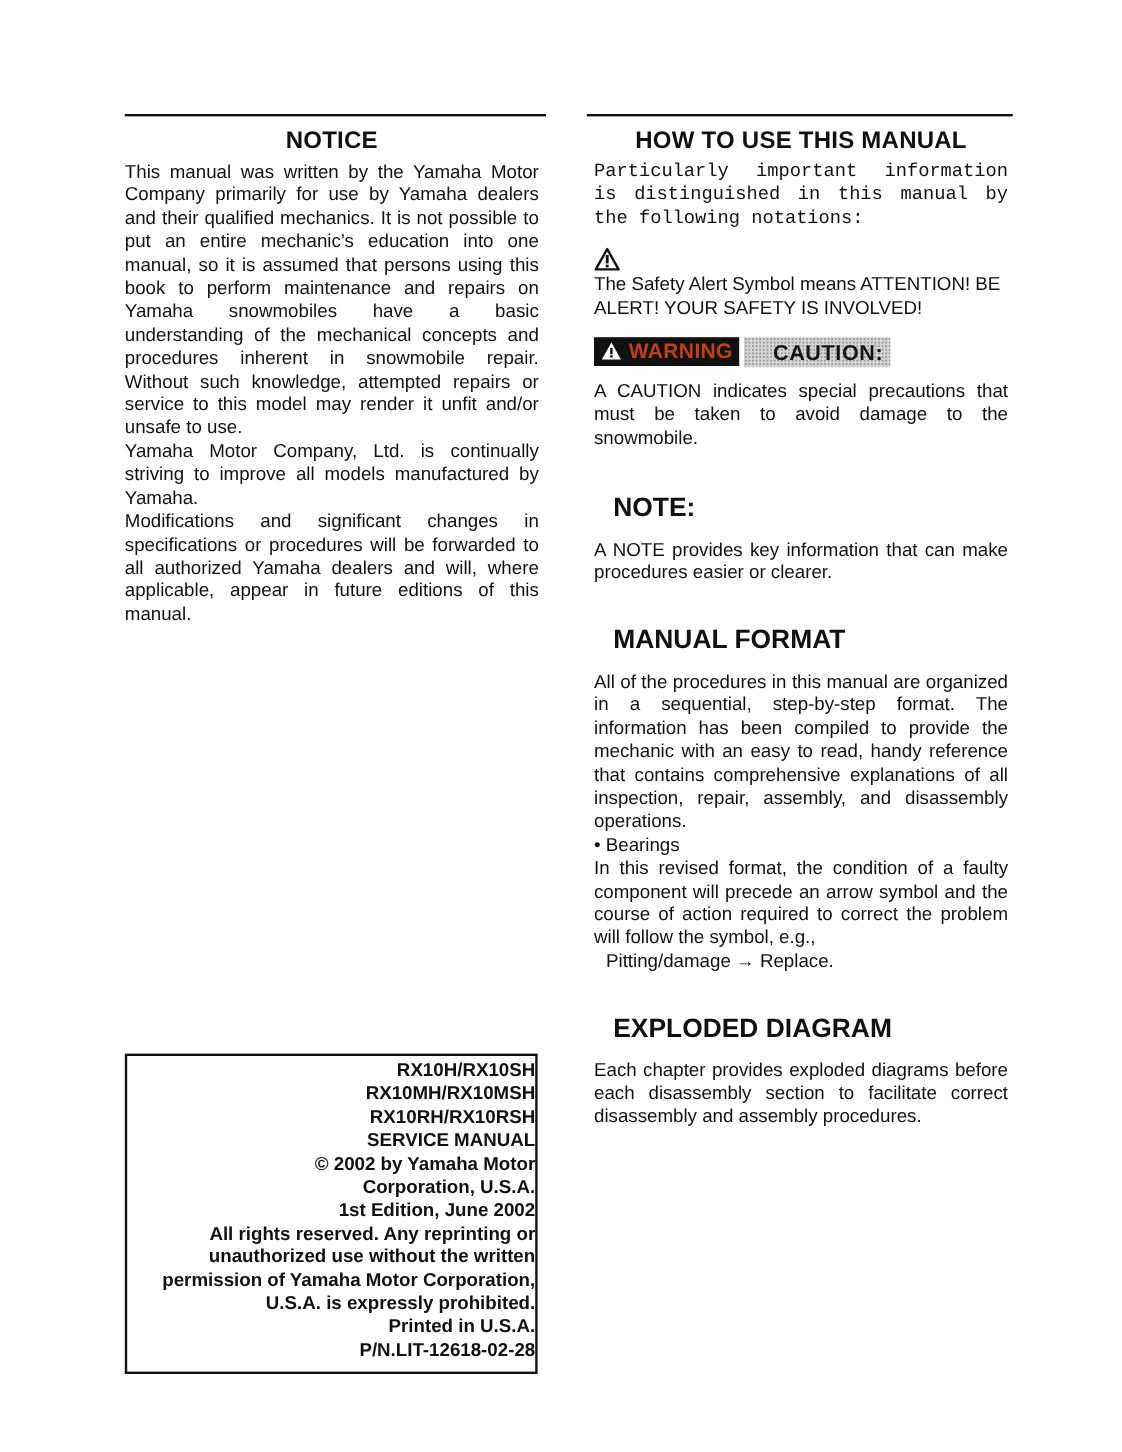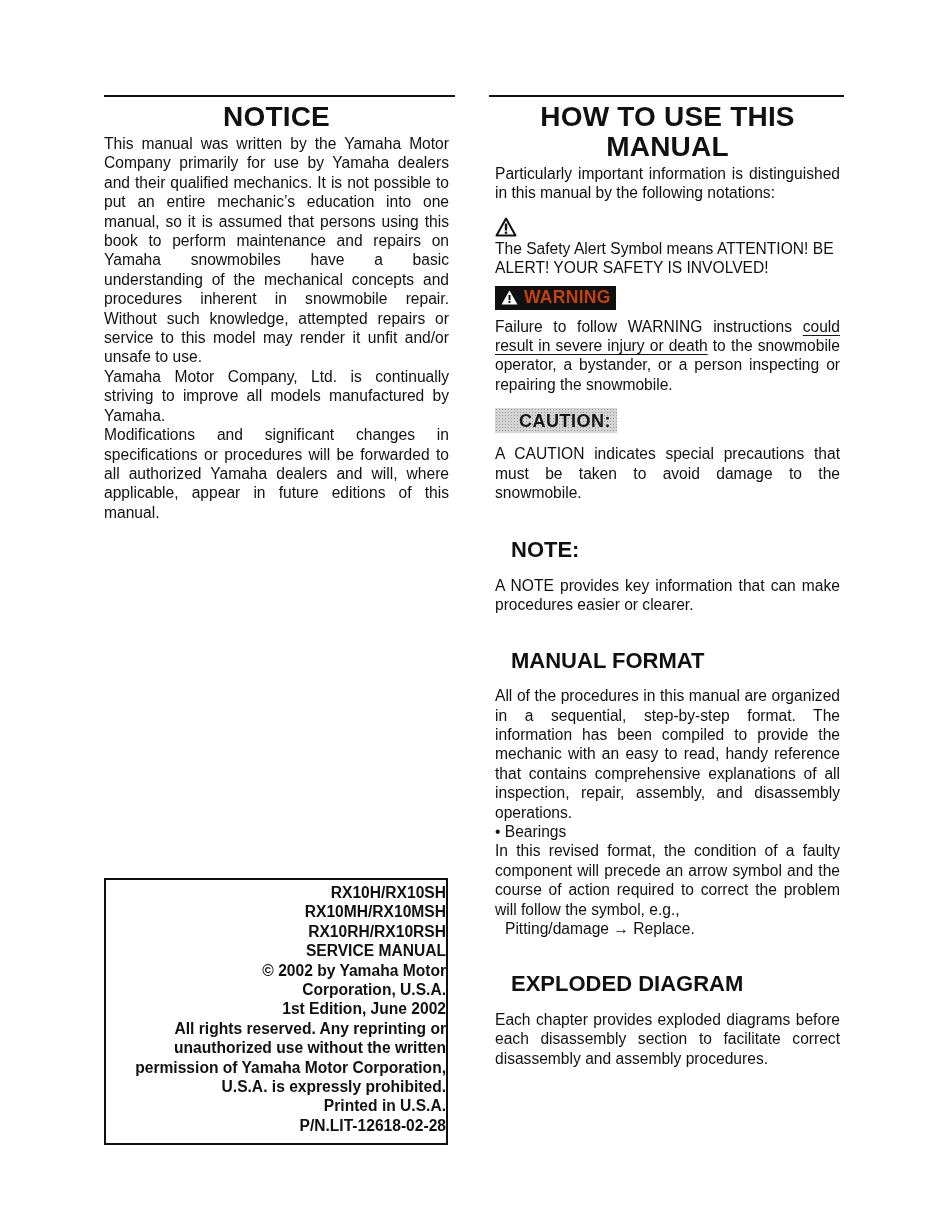--- a/index.html
+++ b/index.html
@@ -29,21 +29,21 @@
     }
     .rule {
       border-top: 2px solid #111;
       height: 0;
       margin: 0;
     }
     .col-left .rule { margin-right: -6px; }
     .col-right .rule { margin-left: -6px; margin-right: -4px; }
     h1.section-title {
       margin: 5px 0 0 0;
-      font-size: 28px;
+      font-size: 20px;
       font-weight: bold;
       text-align: center;
       letter-spacing: 0.2px;
       line-height: 30px;
     }
     .body-text {
       font-size: 15.6px;
       line-height: 19.4px;
       text-align: justify;
       margin: 0;
@@ -139,40 +139,37 @@
   <div>permission of Yamaha Motor Corporation,</div>
   <div>U.S.A. is expressly prohibited.</div>
   <div>Printed in U.S.A.</div>
   <div>P/N.LIT-12618-02-28</div>
 </div>
 
 <div class="col col-right">
   <div class="rule"></div>
   <h1 class="section-title">HOW TO USE THIS MANUAL</h1>
 
-  <p class="body-text last-left" style="margin-top:2px;">Particularly important information is distinguished in this manual by the following notations:</p>
+  <p class="body-text last-left" style="margin-top:2px;font-family:Liberation Mono, monospace;">Particularly important information is distinguished in this manual by the following notations:</p>
 
   <svg class="alert-symbol" viewBox="0 0 22 20">
     <path d="M11 1.5 L20.5 18.5 L1.5 18.5 Z" fill="none" stroke="#111" stroke-width="2" stroke-linejoin="round"></path>
     <rect x="9.8" y="6.5" width="2.4" height="7" fill="#111"></rect>
     <rect x="9.8" y="14.6" width="2.4" height="2.2" fill="#111"></rect>
   </svg>
   <p class="body-text last-left" style="text-align:left;">The Safety Alert Symbol means ATTENTION! BE ALERT! YOUR SAFETY IS INVOLVED!</p>
 
   <div class="warning-badge">
     <svg class="tri" viewBox="0 0 17 15">
       <path d="M8.5 0.5 L16.5 14.5 L0.5 14.5 Z" fill="#ffffff"></path>
       <rect x="7.5" y="5" width="2" height="5.2" fill="#111"></rect>
       <rect x="7.5" y="11" width="2" height="2" fill="#111"></rect>
     </svg>
     <span>WARNING</span>
   </div>
-  <p class="body-text last-left">
-    <span>Failure to follow WARNING instructions </span><span class="underline">could result in severe injury or death</span><span> to the snowmobile operator, a bystander, or a person inspecting or repairing the snowmobile.</span>
-  </p>
 
   <div class="caution-badge">CAUTION:</div>
   <p class="body-text last-left">A CAUTION indicates special precautions that must be taken to avoid damage to the snowmobile.</p>
 
   <div class="gap" style="height:22px;"></div>
   <p class="subhead">NOTE:</p>
   <p class="body-text last-left">A NOTE provides key information that can make procedures easier or clearer.</p>
 
   <div class="gap" style="height:20px;"></div>
   <p class="subhead">MANUAL FORMAT</p>

